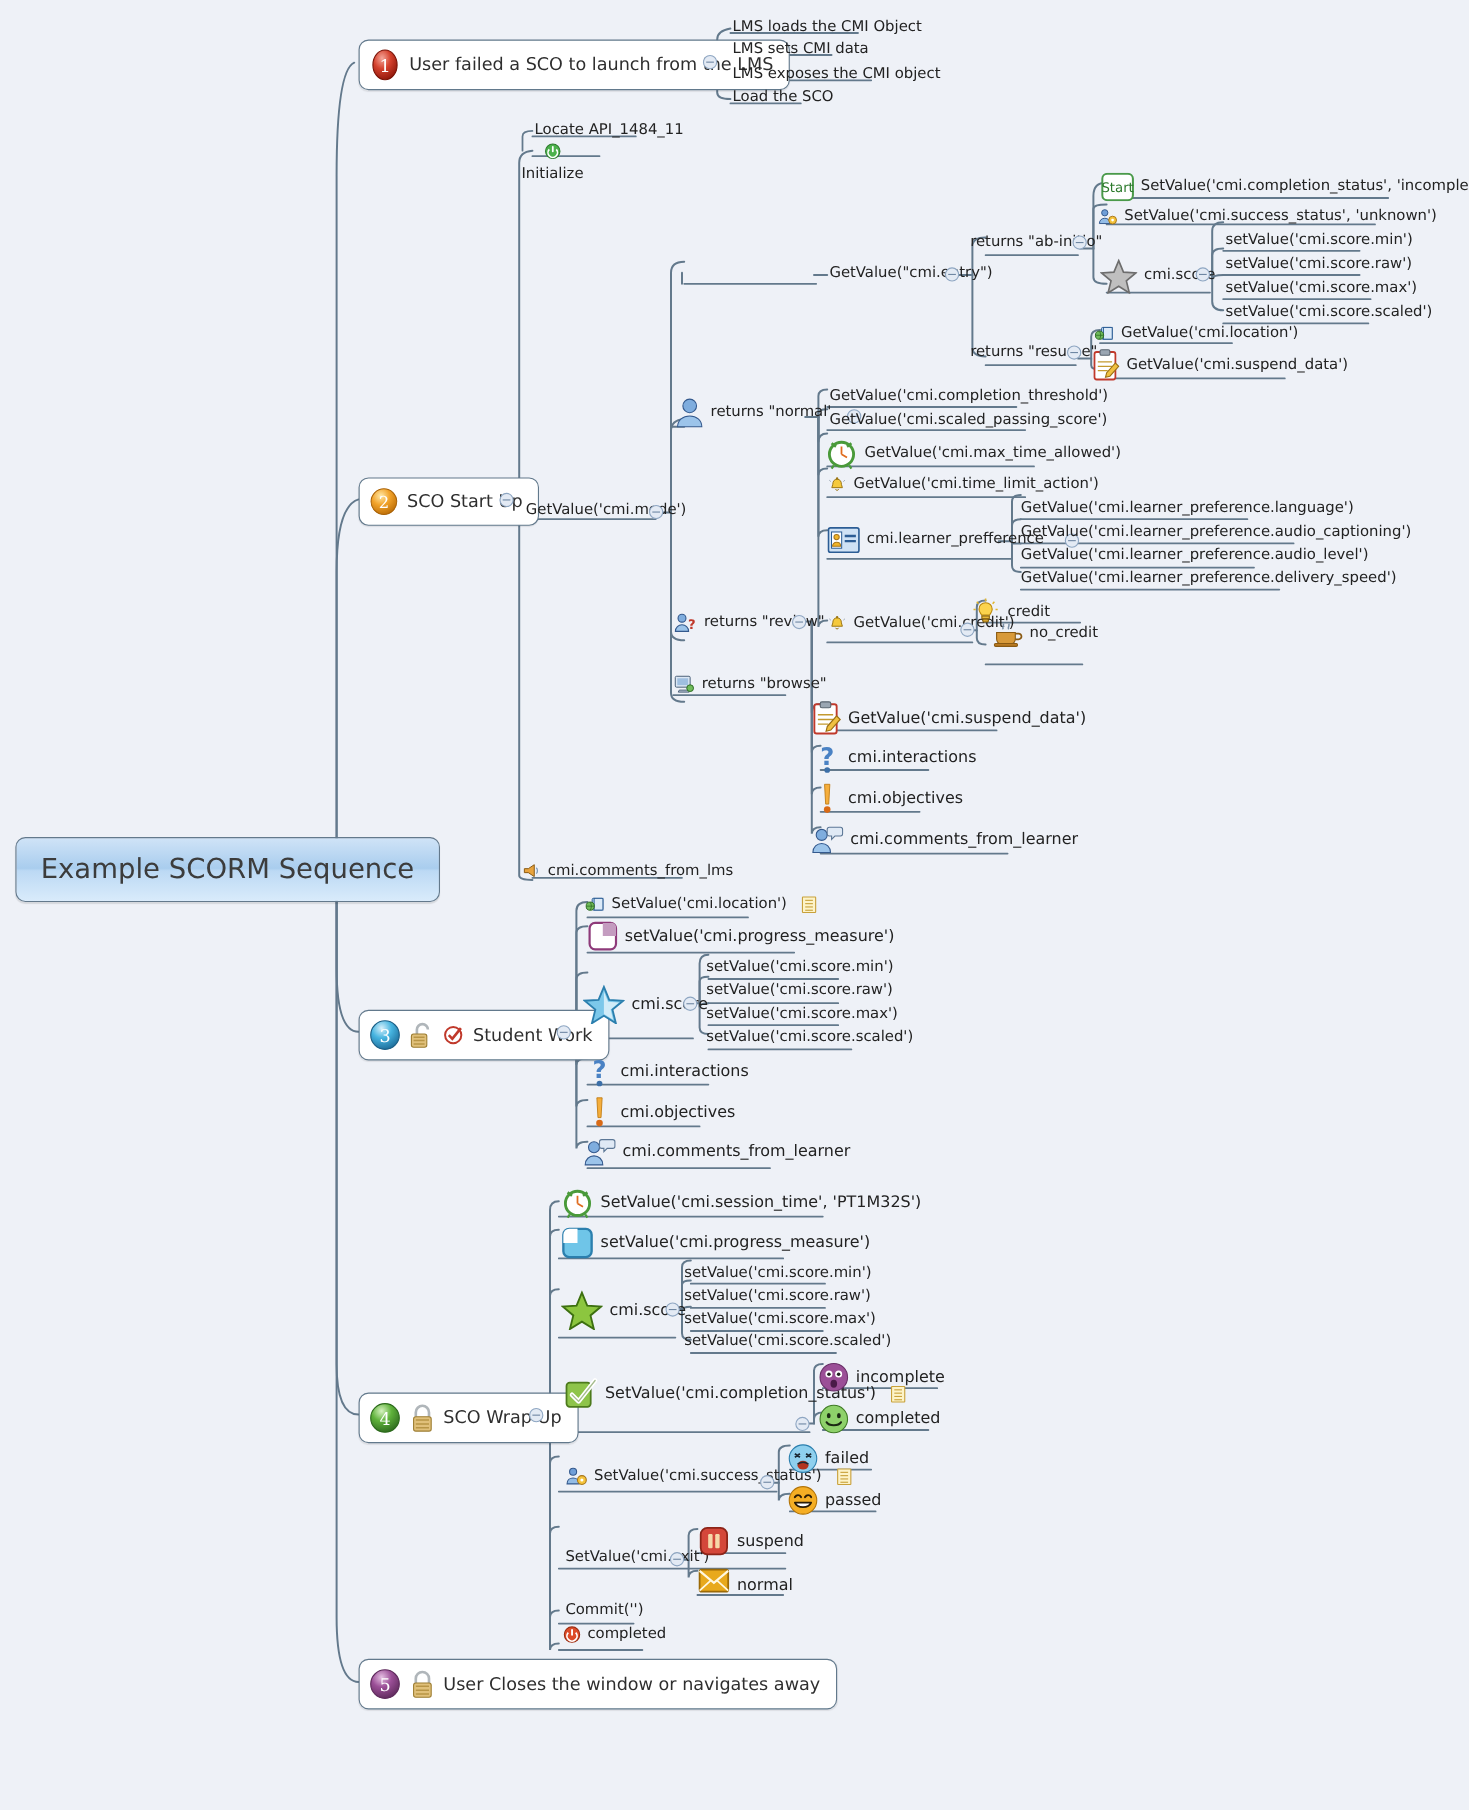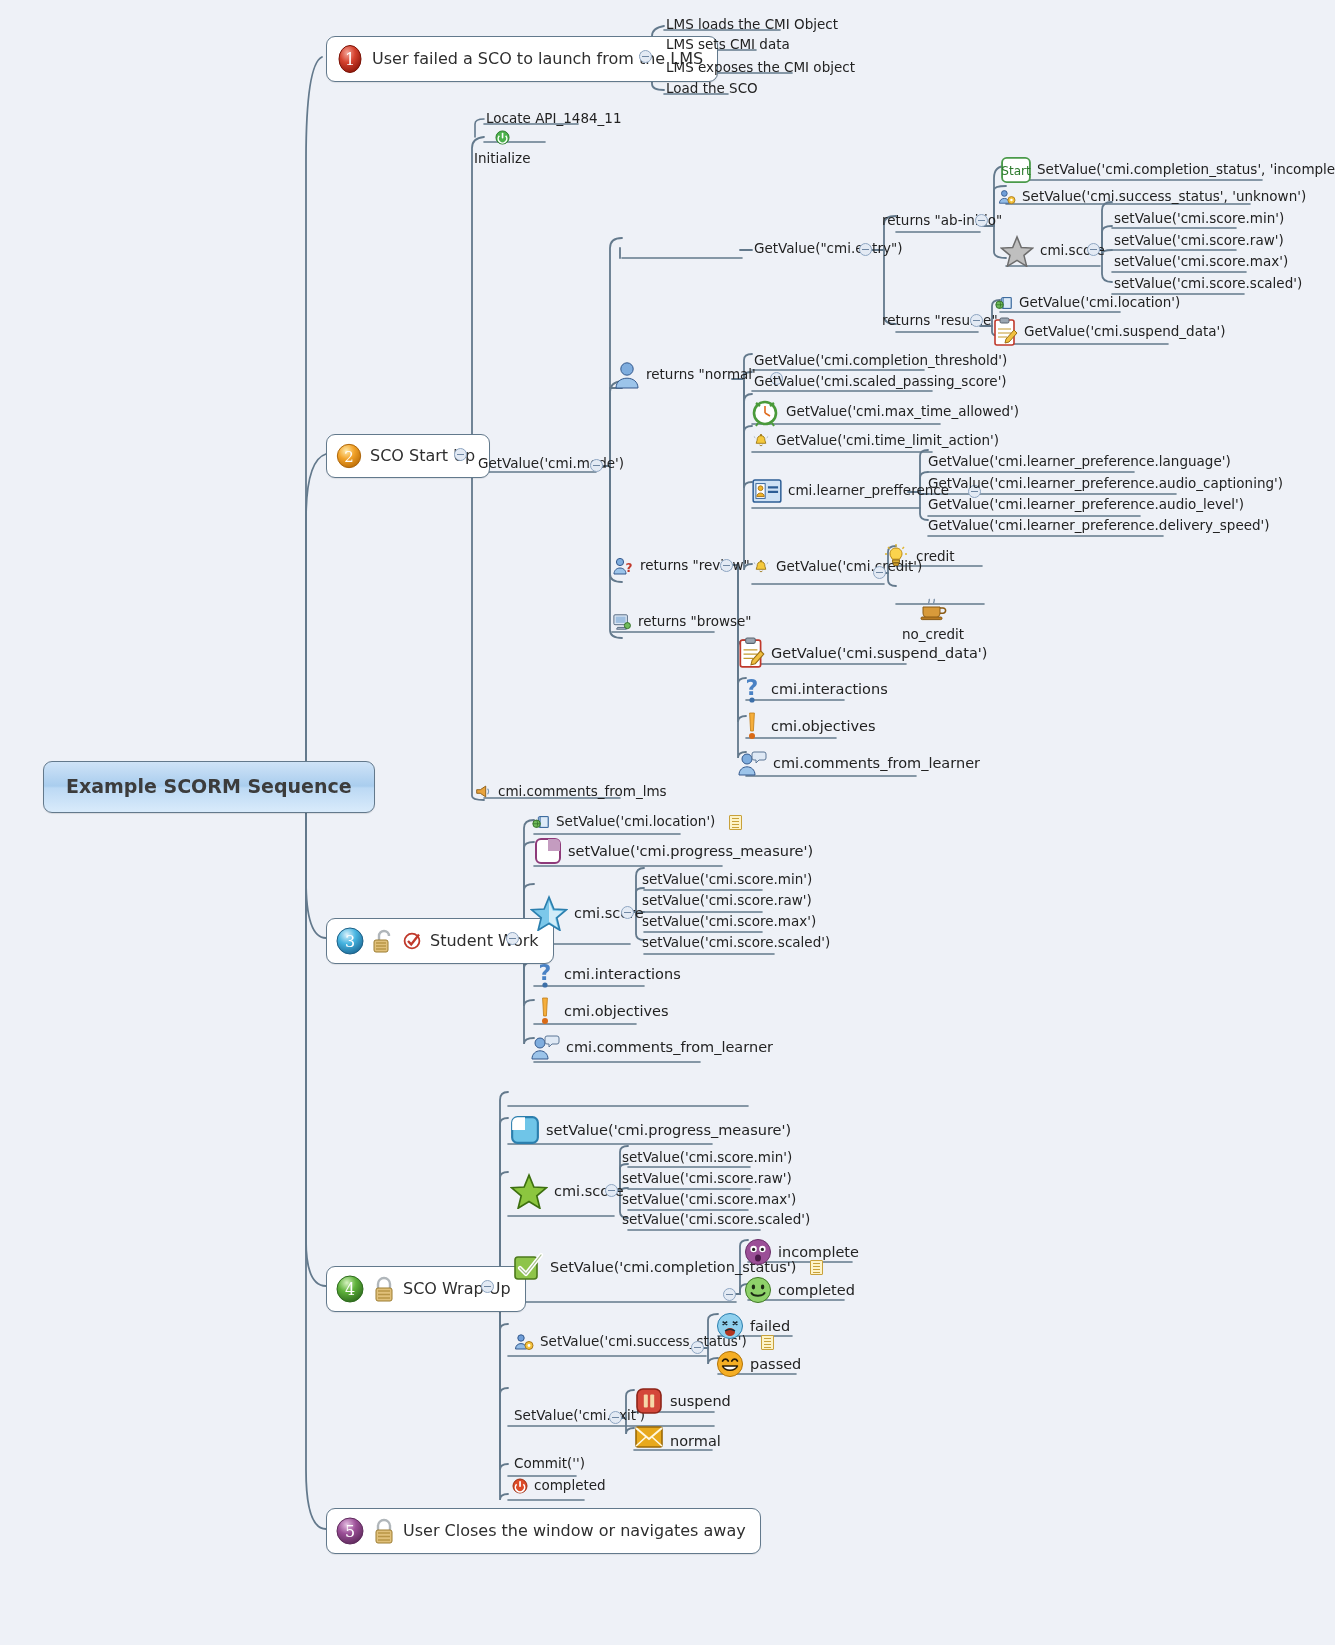--- a/index.html
+++ b/index.html
@@ -16,25 +16,24 @@
 
   
   .node { position:absolute; display:flex; align-items:center; white-space:nowrap; }
 
   
   .root {
     background:linear-gradient(to bottom,#cfe3f7 0%,#a9cdee 48%,#bcd9f4 52%,#d9ebfb 100%);
     border:1px solid #63798c;
     border-radius:9px;
     padding:14px 22px;
-    font-weight:bold;
-    font-size:19px;
+    font-weight:normal;
+    font-size:25px;
     color:#3c3c3c;
     box-shadow:0 1px 1px rgba(0,0,0,.10);
-    margin-left:29px;
   }
   
   .boxnode {
     background:#ffffff;
     border:1.4px solid #62798c;
     border-radius:9px;
     padding:7px 14px 7px 8px;
     font-size:16px;
     color:#2e2e2e;
     box-shadow:0 1px 1px rgba(0,0,0,.08);
@@ -493,21 +492,21 @@
     <svg width="28" height="28" viewBox="0 0 28 28">
           <path d="M14 5c3.6 0 6 2.6 6 5.8 0 2.4-1.6 3.8-2.4 5.4h-7.2C9.6 14.6 8 13.2 8 10.8 8 7.6 10.4 5 14 5z" fill="#fbd34d" stroke="#b8860b"></path>
           <rect x="10.6" y="17" width="6.8" height="2.4" fill="#e8b93a" stroke="#8a6512"></rect>
           <rect x="11.4" y="20" width="5.2" height="2.4" rx="1" fill="#d9a62f" stroke="#8a6512"></rect>
           <path d="M14 1v2.6M6 4l1.6 1.8M22 4l-1.6 1.8M3 11h2M23 11h2" stroke="#e0b52f" stroke-width="1.4"></path>
         </svg>
   </span>
   <span class="lbl">credit</span>
     </div>
 
-<div class="node leaf" style="left:900px; top:594px;flex-direction:column;">
+<div class="node leaf" style="left:900px; top:562px;">
   <span class="ic">
     <svg width="28" height="26" viewBox="0 0 28 26">
           <path d="M4 12h17v6a5 5 0 0 1-5 5H9a5 5 0 0 1-5-5z" fill="#d89a3a" stroke="#8a5a12"></path>
           <rect x="2" y="22" width="21" height="2.6" rx="1.2" fill="#b87a22" stroke="#8a5a12"></rect>
           <path d="M21 13h3a2.6 2.6 0 1 1 0 5.2h-3" fill="none" stroke="#8a5a12" stroke-width="1.6"></path>
           <path d="M10 9c-1.4-2 1.4-3 0-5M15 9c-1.4-2 1.4-3 0-5" fill="none" stroke="#7a8fa6" stroke-width="1.4"></path>
         </svg>
   </span>
   <span class="lbl">no_credit</span>
     </div>
@@ -706,20 +705,31 @@
     <svg width="24" height="28" viewBox="0 0 24 28">
           <path d="M6 13V9a6 6 0 0 1 12 0v4" fill="none" stroke="#b0b6ba" stroke-width="2.4"></path>
           <rect x="4" y="13" width="16" height="13" rx="2" fill="#e0c07a" stroke="#9c7c30"></rect>
           <path d="M6 16l12 0M6 19.5l12 0M6 23l12 0" stroke="#b89546" stroke-width="1.4"></path>
         </svg>
   </span>
   <span class="lbl">SCO Wrap Up</span>
 </div>
 <div class="bub" style="left:481px; top:1280px;"></div>
 
+<div class="node leaf big" style="left:508px; top:1077px;">
+  <span class="ic">
+    <svg width="30" height="30" viewBox="0 0 30 30">
+          <circle cx="15" cy="16" r="11" fill="#fff" stroke="#4a9a3a" stroke-width="2.6"></circle>
+          <path d="M6 6l4 3M24 6l-4 3" stroke="#4a9a3a" stroke-width="2.4"></path>
+          <path d="M15 16V9M15 16l5 3" stroke="#e06c1f" stroke-width="1.6"></path>
+          <path d="M8 26l-2 3M22 26l2 3" stroke="#4a9a3a" stroke-width="2"></path>
+        </svg>
+  </span>
+  <span class="lbl">SetValue('cmi.session_time', 'PT1M32S')</span>
+    </div>
 
 <div class="node leaf big" style="left:508px; top:1114px;">
   <span class="ic">
     <svg width="30" height="30" viewBox="0 0 28 28">
           <rect x="2" y="2" width="24" height="24" rx="5" fill="#6fc5e8" stroke="#2b7fae" stroke-width="2"></rect>
           <path d="M2 14 L14 14 L14 2 L7 2 A5 5 0 0 0 2 7 Z" fill="#fff"></path>
         </svg>
   </span>
   <span class="lbl">setValue('cmi.progress_measure')</span>
     </div>

